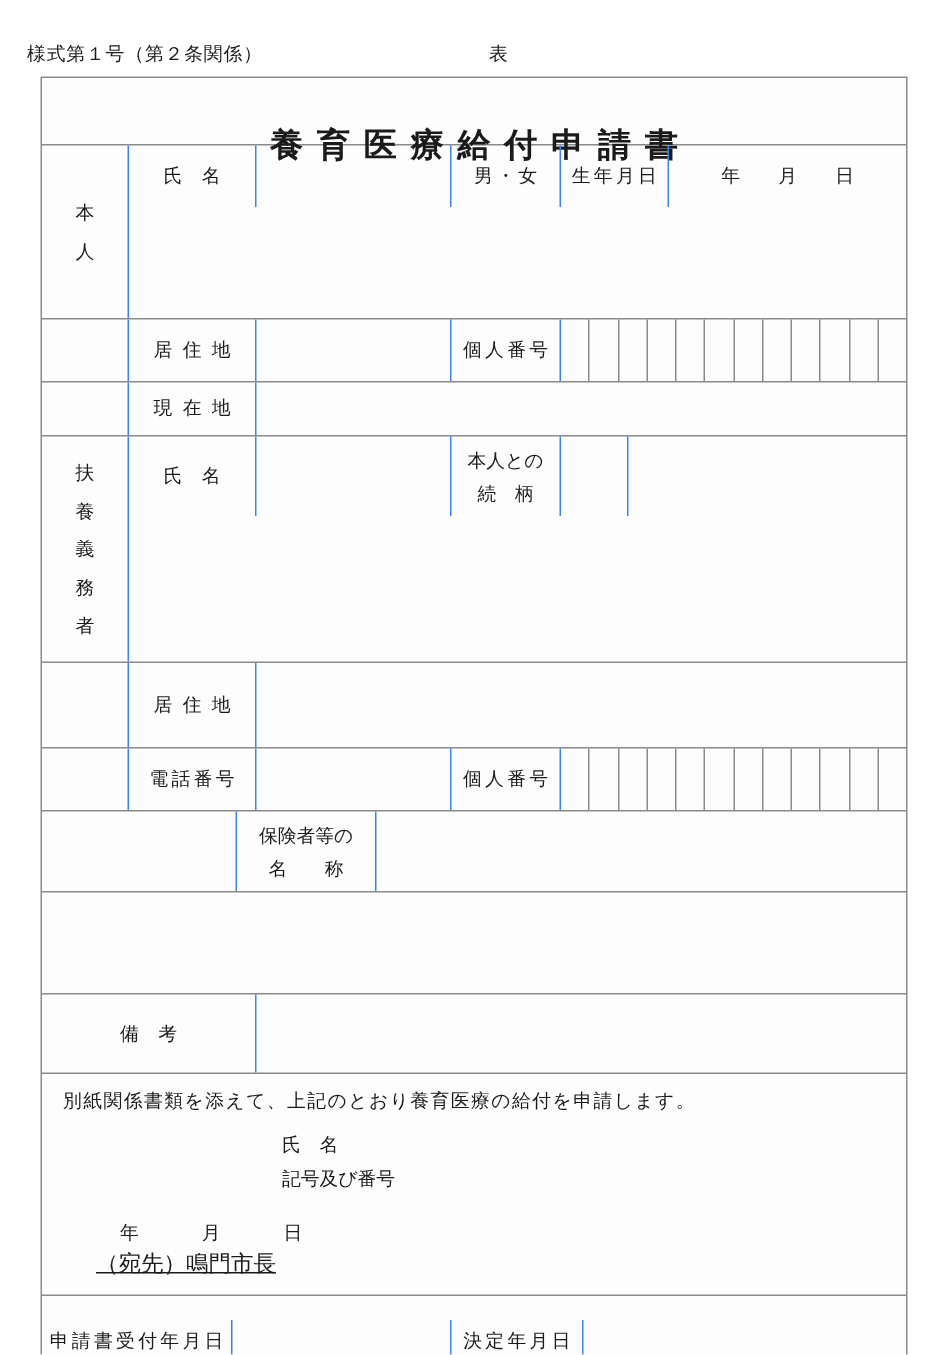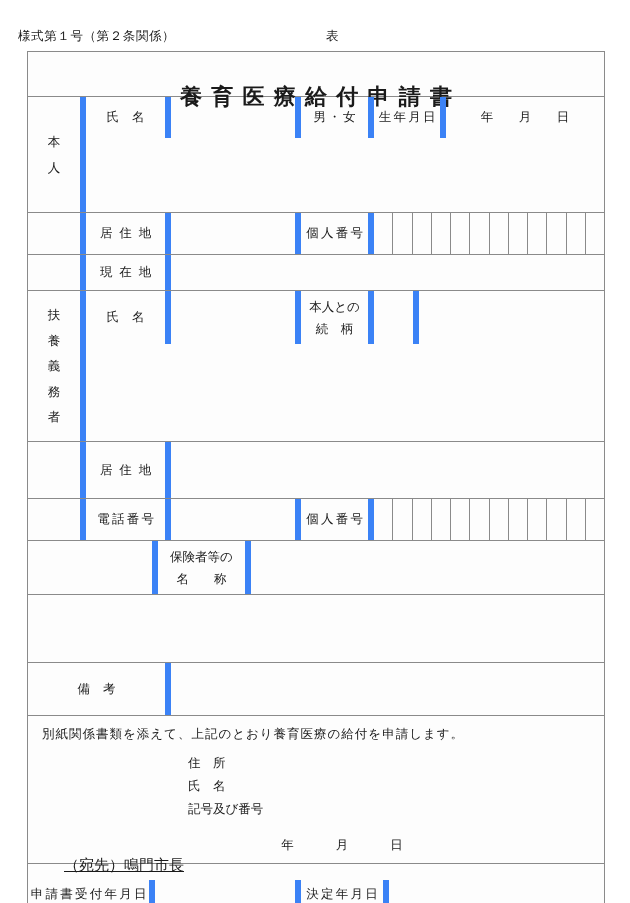--- a/index.html
+++ b/index.html
@@ -54,21 +54,21 @@
 
   .row {
     display: flex;
     border-bottom: 1px solid #8a8a8a;
     box-sizing: border-box;
   }
   .row.last { border-bottom: none; margin-top: 16px; }
 
   .cell {
     box-sizing: border-box;
-    border-right: 6px solid #3b82f6;
+    border-right: 1px solid #3b82f6;
     display: flex;
     align-items: center;
     justify-content: center;
     font-size: 12.5px;
     line-height: 1.5;
     overflow: hidden;
   }
   .cell.noright { border-right: none; }
   .cell.blank { }
 
@@ -143,21 +143,20 @@
   .sig-block {
     padding: 9px 0 0 0;
     font-size: 12.5px;
     line-height: 1.82;
   }
   .sig-line { padding-left: 160px; white-space: nowrap; }
   .date-line {
     padding: 16px 0 0 52px;
     font-size: 12.5px;
     white-space: nowrap;
-    text-align: center;
   }
   .date-line .dgap { display: inline-block; width: 34px; }
   .addr-line {
     padding: 2px 0 8px 36px;
     font-size: 15px;
     white-space: nowrap;
     text-decoration: underline;
   }
 </style>
 </head>
@@ -306,21 +305,20 @@
   <div class="row">
     <div class="cell" style="width:143px; height:52px;">
       <span class="lbl sp2">備考</span>
     </div>
     <div class="cell noright blank" style="flex:1 1 auto; height:52px;"></div>
   </div>
 
   <div class="row" style="display:block; height:148px;">
     <div class="decl">別紙関係書類を添えて、上記のとおり養育医療の給付を申請します。</div>
     <div class="sig-block">
-      <div class="sig-line">住　所</div>
       <div class="sig-line">氏　名</div>
       <div class="sig-line">記号及び番号</div>
     </div>
     <div class="date-line">
       <span>年</span>
       <span class="dgap"></span>
       <span>月</span>
       <span class="dgap"></span>
       <span>日</span>
     </div>

